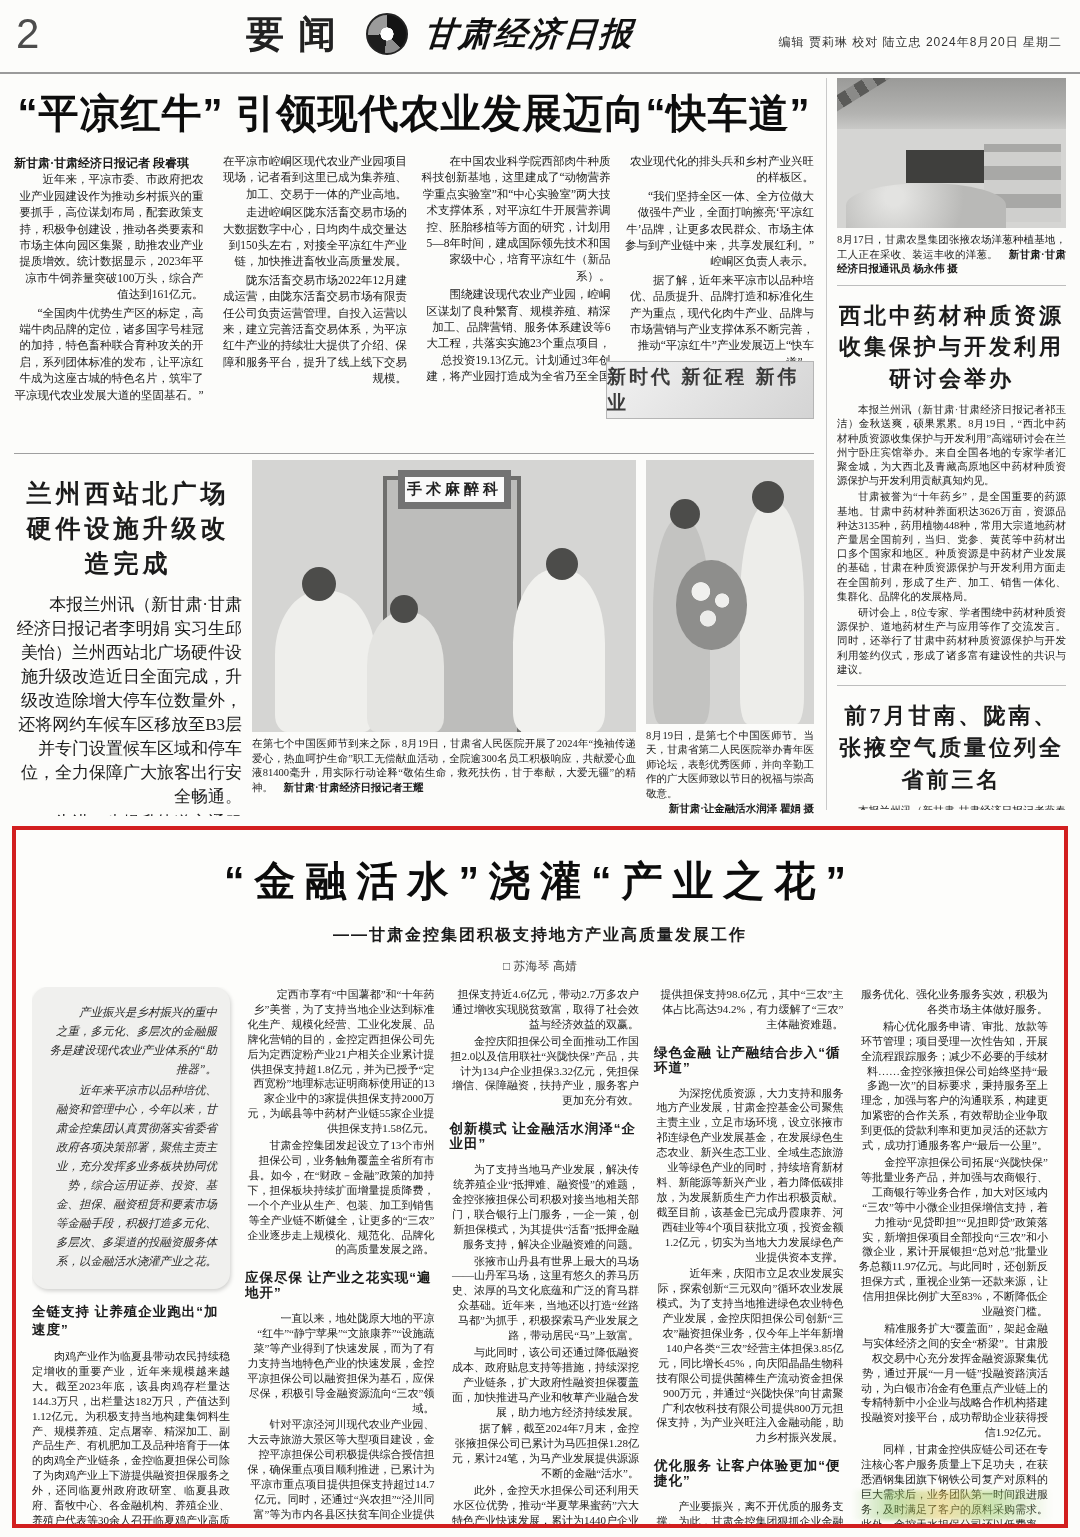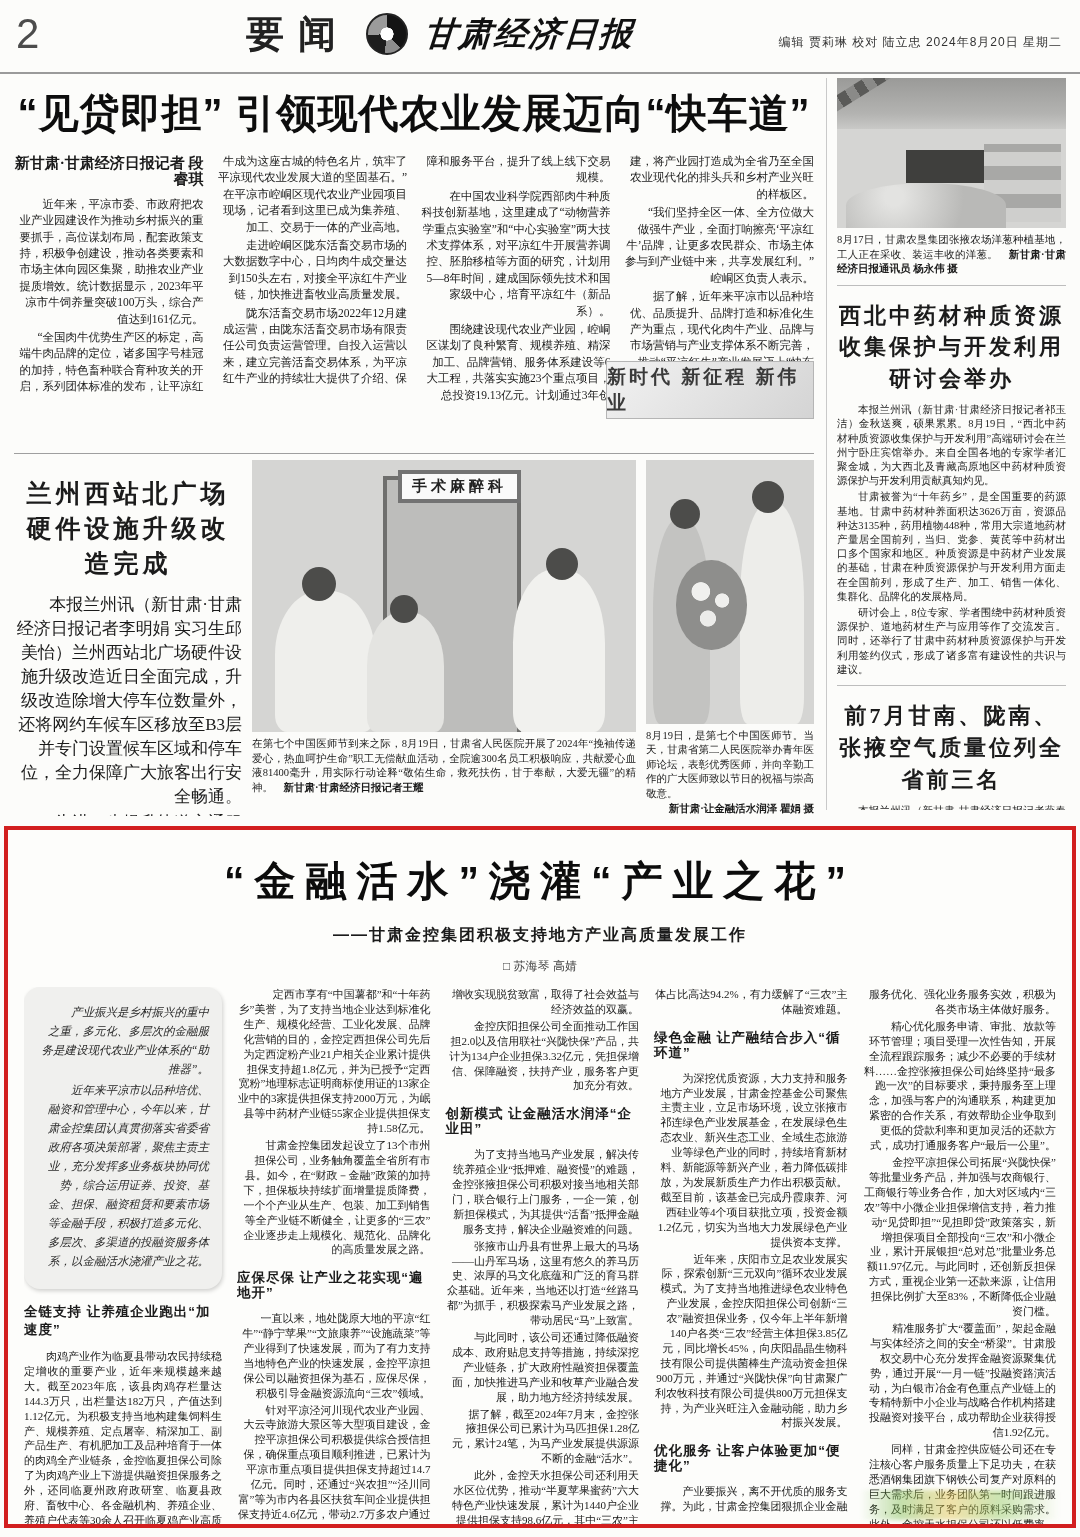--- a/index.html
+++ b/index.html
@@ -26,21 +26,21 @@
   .top-zone{display:flex;gap:12px;padding:4px 14px 0;}
   .main-left{width:800px;flex:none;}
   .right-col{flex:1;border-left:1px solid #c9c9c9;padding-left:10px;height:732px;overflow:hidden;}
 
   .story h1{font-family:"Liberation Sans",sans-serif;font-weight:900;font-size:40px;
             text-align:center;margin:8px 0 12px;letter-spacing:1px;color:#0d0d0d;}
   .story-wrap{position:relative;}
   .story-cols{height:292px;column-count:4;column-gap:14px;font-size:11.5px;line-height:16.4px;
               text-align:justify;overflow:hidden;}
   .story-cols p,.fin-cols p,.body-text p,.intro-box p{margin:0 0 2px;text-indent:2em;text-align:right;}
-  .story-cols p.byline{font-weight:bold;text-indent:0;text-align:right;margin:2px 0 8px;font-size:15px;}
+  .story-cols p.byline{font-weight:bold;text-indent:0;text-align:left;margin:2px 0 0;font-size:12px;}
   .banner{position:absolute;right:0;bottom:26px;width:206px;height:56px;
           background:linear-gradient(135deg,#f2f2f2,#d4d4d4);border:1px solid #b5b5b5;
           display:flex;align-items:center;justify-content:center;
           font-family:"Liberation Sans",sans-serif;font-weight:800;font-size:19px;
           letter-spacing:3px;color:#3a3a3a;}
   .rule{border:0;border-top:1px solid #9f9f9f;margin:8px 0 6px;}
 
   
   .mid-band{display:flex;gap:10px;height:356px;}
   .lz{width:228px;flex:none;overflow:hidden;}
@@ -50,22 +50,22 @@
   .fig-blood{width:384px;flex:none;}
   .fig-doctor{flex:1;}
   .photo{position:relative;overflow:hidden;background:#d5d5d3;}
   .photo.tall{height:272px;}
   .caption{font-size:10.5px;line-height:14.5px;text-align:justify;padding-top:5px;}
   .credit{font-weight:bold;font-size:10.5px;text-align:right;padding-top:1px;}
 
   
   .ph-door{position:absolute;left:34%;top:6%;width:34%;height:94%;background:#bdbdbb;
            border:4px solid #6f6f6d;border-bottom:none;}
-  .ph-sign{position:absolute;left:38%;top:10px;background:#fafafa;border:4px solid #737373;
-           padding:3px 10px;font-weight:700;font-size:15px;letter-spacing:4px;color:#222;}
+  .ph-sign{position:absolute;left:38%;top:10px;background:#fafafa;border:7px solid #737373;
+           padding:3px 2px;font-weight:700;font-size:15px;letter-spacing:4px;color:#222;}
   .ph-fig{position:absolute;border-radius:45% 45% 12% 12%;}
   .ph-head{position:absolute;border-radius:50%;background:#4c4c4a;}
   .ph-mount{position:absolute;left:0;top:0;width:100%;height:34%;
             background:linear-gradient(180deg,#9a9a98 0%,#b3b3b1 70%,#c9c9c7 100%);}
   .ph-conv{position:absolute;left:-6%;top:18%;width:55%;height:14px;background:
            repeating-linear-gradient(90deg,#5a5a58 0 10px,#8a8a88 10px 20px);
            transform:rotate(-32deg);transform-origin:left center;}
   .ph-truck{position:absolute;left:30%;top:48%;width:45%;height:22%;background:#3f3f3d;}
   .ph-sacks{position:absolute;right:2%;bottom:4%;width:34%;height:52%;background:
             repeating-linear-gradient(0deg,#cfcfcd 0 14px,#a8a8a6 14px 28px),
@@ -79,21 +79,21 @@
                          #8e8e8c;}
 
   
   .fig-onion .photo{height:150px;}
   .r-article{border-top:1px solid #bdbdbd;margin-top:8px;padding-top:6px;}
   .r-article h2{font-size:22px;letter-spacing:3px;line-height:1.45;text-align:center;margin:8px 0 8px;font-weight:700;}
   .r-body{font-size:10.5px;line-height:14.2px;text-align:justify;}
   .r-body p{margin:0 0 2px;text-indent:2em;}
 
   
-  .finance{position:relative;margin:10px 4px 0;border:4px solid #d21f1f;height:702px;
+  .finance{position:relative;margin:10px 12px 0;border:4px solid #d21f1f;height:702px;
            padding:10px 16px;box-sizing:border-box;background:#fdfdfb;overflow:hidden;}
   .finance h1{font-family:"Liberation Sans",sans-serif;font-weight:900;font-size:41px;
               letter-spacing:10px;text-align:center;margin:14px 0 16px;color:#0c0c0c;}
   .fin-subhead{font-family:"Liberation Sans",sans-serif;font-weight:700;font-size:16px;
                text-align:center;letter-spacing:2px;margin:0 0 12px;}
   .fin-byline{text-align:center;font-size:12px;color:#444;margin-bottom:12px;
               font-family:"Liberation Sans",sans-serif;}
   .fin-body{display:flex;gap:15px;height:548px;overflow:hidden;}
   .fin-left{width:198px;flex:none;}
   .intro-box{background:#f0f0ee;border-radius:16px;padding:16px 13px;font-style:italic;
@@ -124,21 +124,21 @@
       </div>
     </div>
     <div class="editor-line">编辑 贾莉琳  校对 陆立忠  2024年8月20日  星期二</div>
   </header>
 
   <div class="top-zone">
 
     <div class="main-left">
 
       <article class="story">
-        <h1>“见贷即担” 引领现代农业发展迈向“快车道”</h1>
+        <h1>“平凉红牛” 引领现代农业发展迈向“快车道”</h1>
         <div class="story-wrap">
           <div class="story-cols">
               <p class="byline">新甘肃·甘肃经济日报记者 段睿琪</p>
               <p>近年来，平凉市委、市政府把农业产业园建设作为推动乡村振兴的重要抓手，高位谋划布局，配套政策支持，积极争创建设，推动各类要素和市场主体向园区集聚，助推农业产业提质增效。统计数据显示，2023年平凉市牛饲养量突破100万头，综合产值达到161亿元。</p>
               <p>“全国肉牛优势生产区的标定，高端牛肉品牌的定位，诸多国字号桂冠的加持，特色畜种联合育种攻关的开启，系列团体标准的发布，让平凉红牛成为这座古城的特色名片，筑牢了平凉现代农业发展大道的坚固基石。”在平凉市崆峒区现代农业产业园项目现场，记者看到这里已成为集养殖、加工、交易于一体的产业高地。</p>
               <p>走进崆峒区陇东活畜交易市场的大数据数字中心，日均肉牛成交量达到150头左右，对接全平凉红牛产业链，加快推进畜牧业高质量发展。</p>
               <p>陇东活畜交易市场2022年12月建成运营，由陇东活畜交易市场有限责任公司负责运营管理。自投入运营以来，建立完善活畜交易体系，为平凉红牛产业的持续壮大提供了介绍、保障和服务平台，提升了线上线下交易规模。</p>
               <p>在中国农业科学院西部肉牛种质科技创新基地，这里建成了“动物营养学重点实验室”和“中心实验室”两大技术支撑体系，对平凉红牛开展营养调控、胚胎移植等方面的研究，计划用5—8年时间，建成国际领先技术和国家级中心，培育平凉红牛（新品系）。</p>
               <p>围绕建设现代农业产业园，崆峒区谋划了良种繁育、规模养殖、精深加工、品牌营销、服务体系建设等6大工程，共落实实施23个重点项目，总投资19.13亿元。计划通过3年创建，将产业园打造成为全省乃至全国农业现代化的排头兵和乡村产业兴旺的样板区。</p>
               <p>“我们坚持全区一体、全方位做大做强牛产业，全面打响擦亮‘平凉红牛’品牌，让更多农民群众、市场主体参与到产业链中来，共享发展红利。”崆峒区负责人表示。</p>

